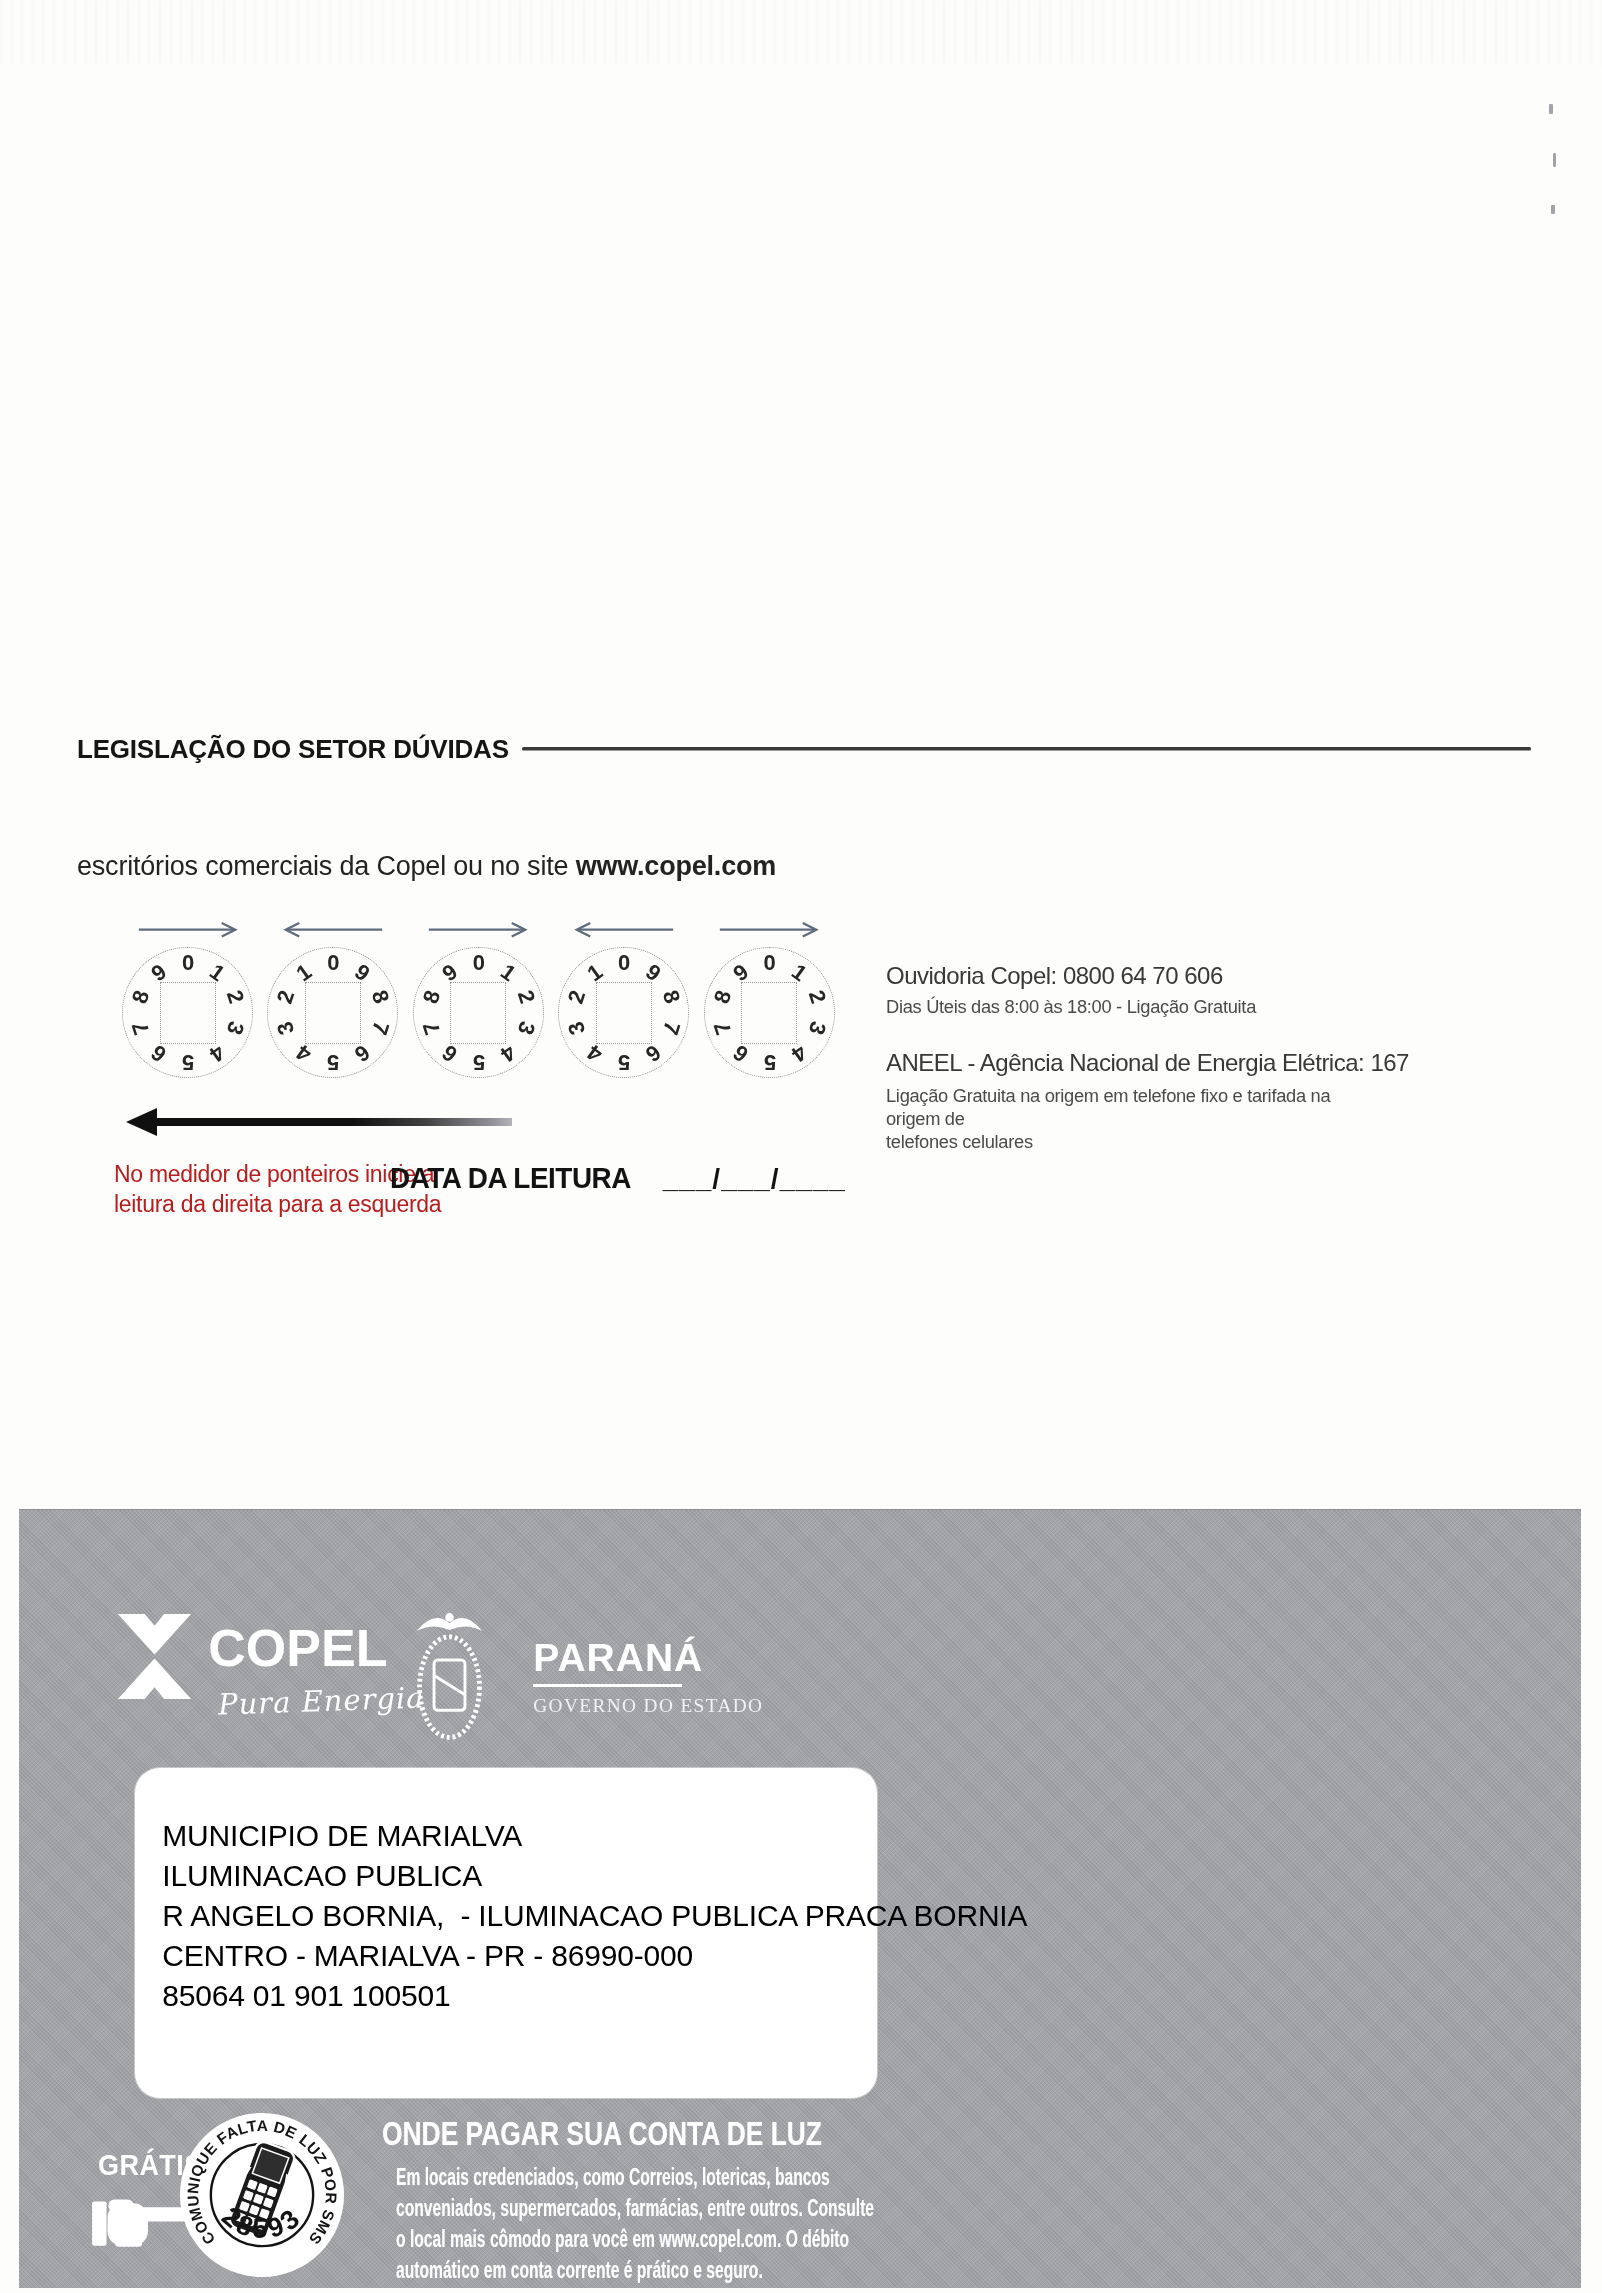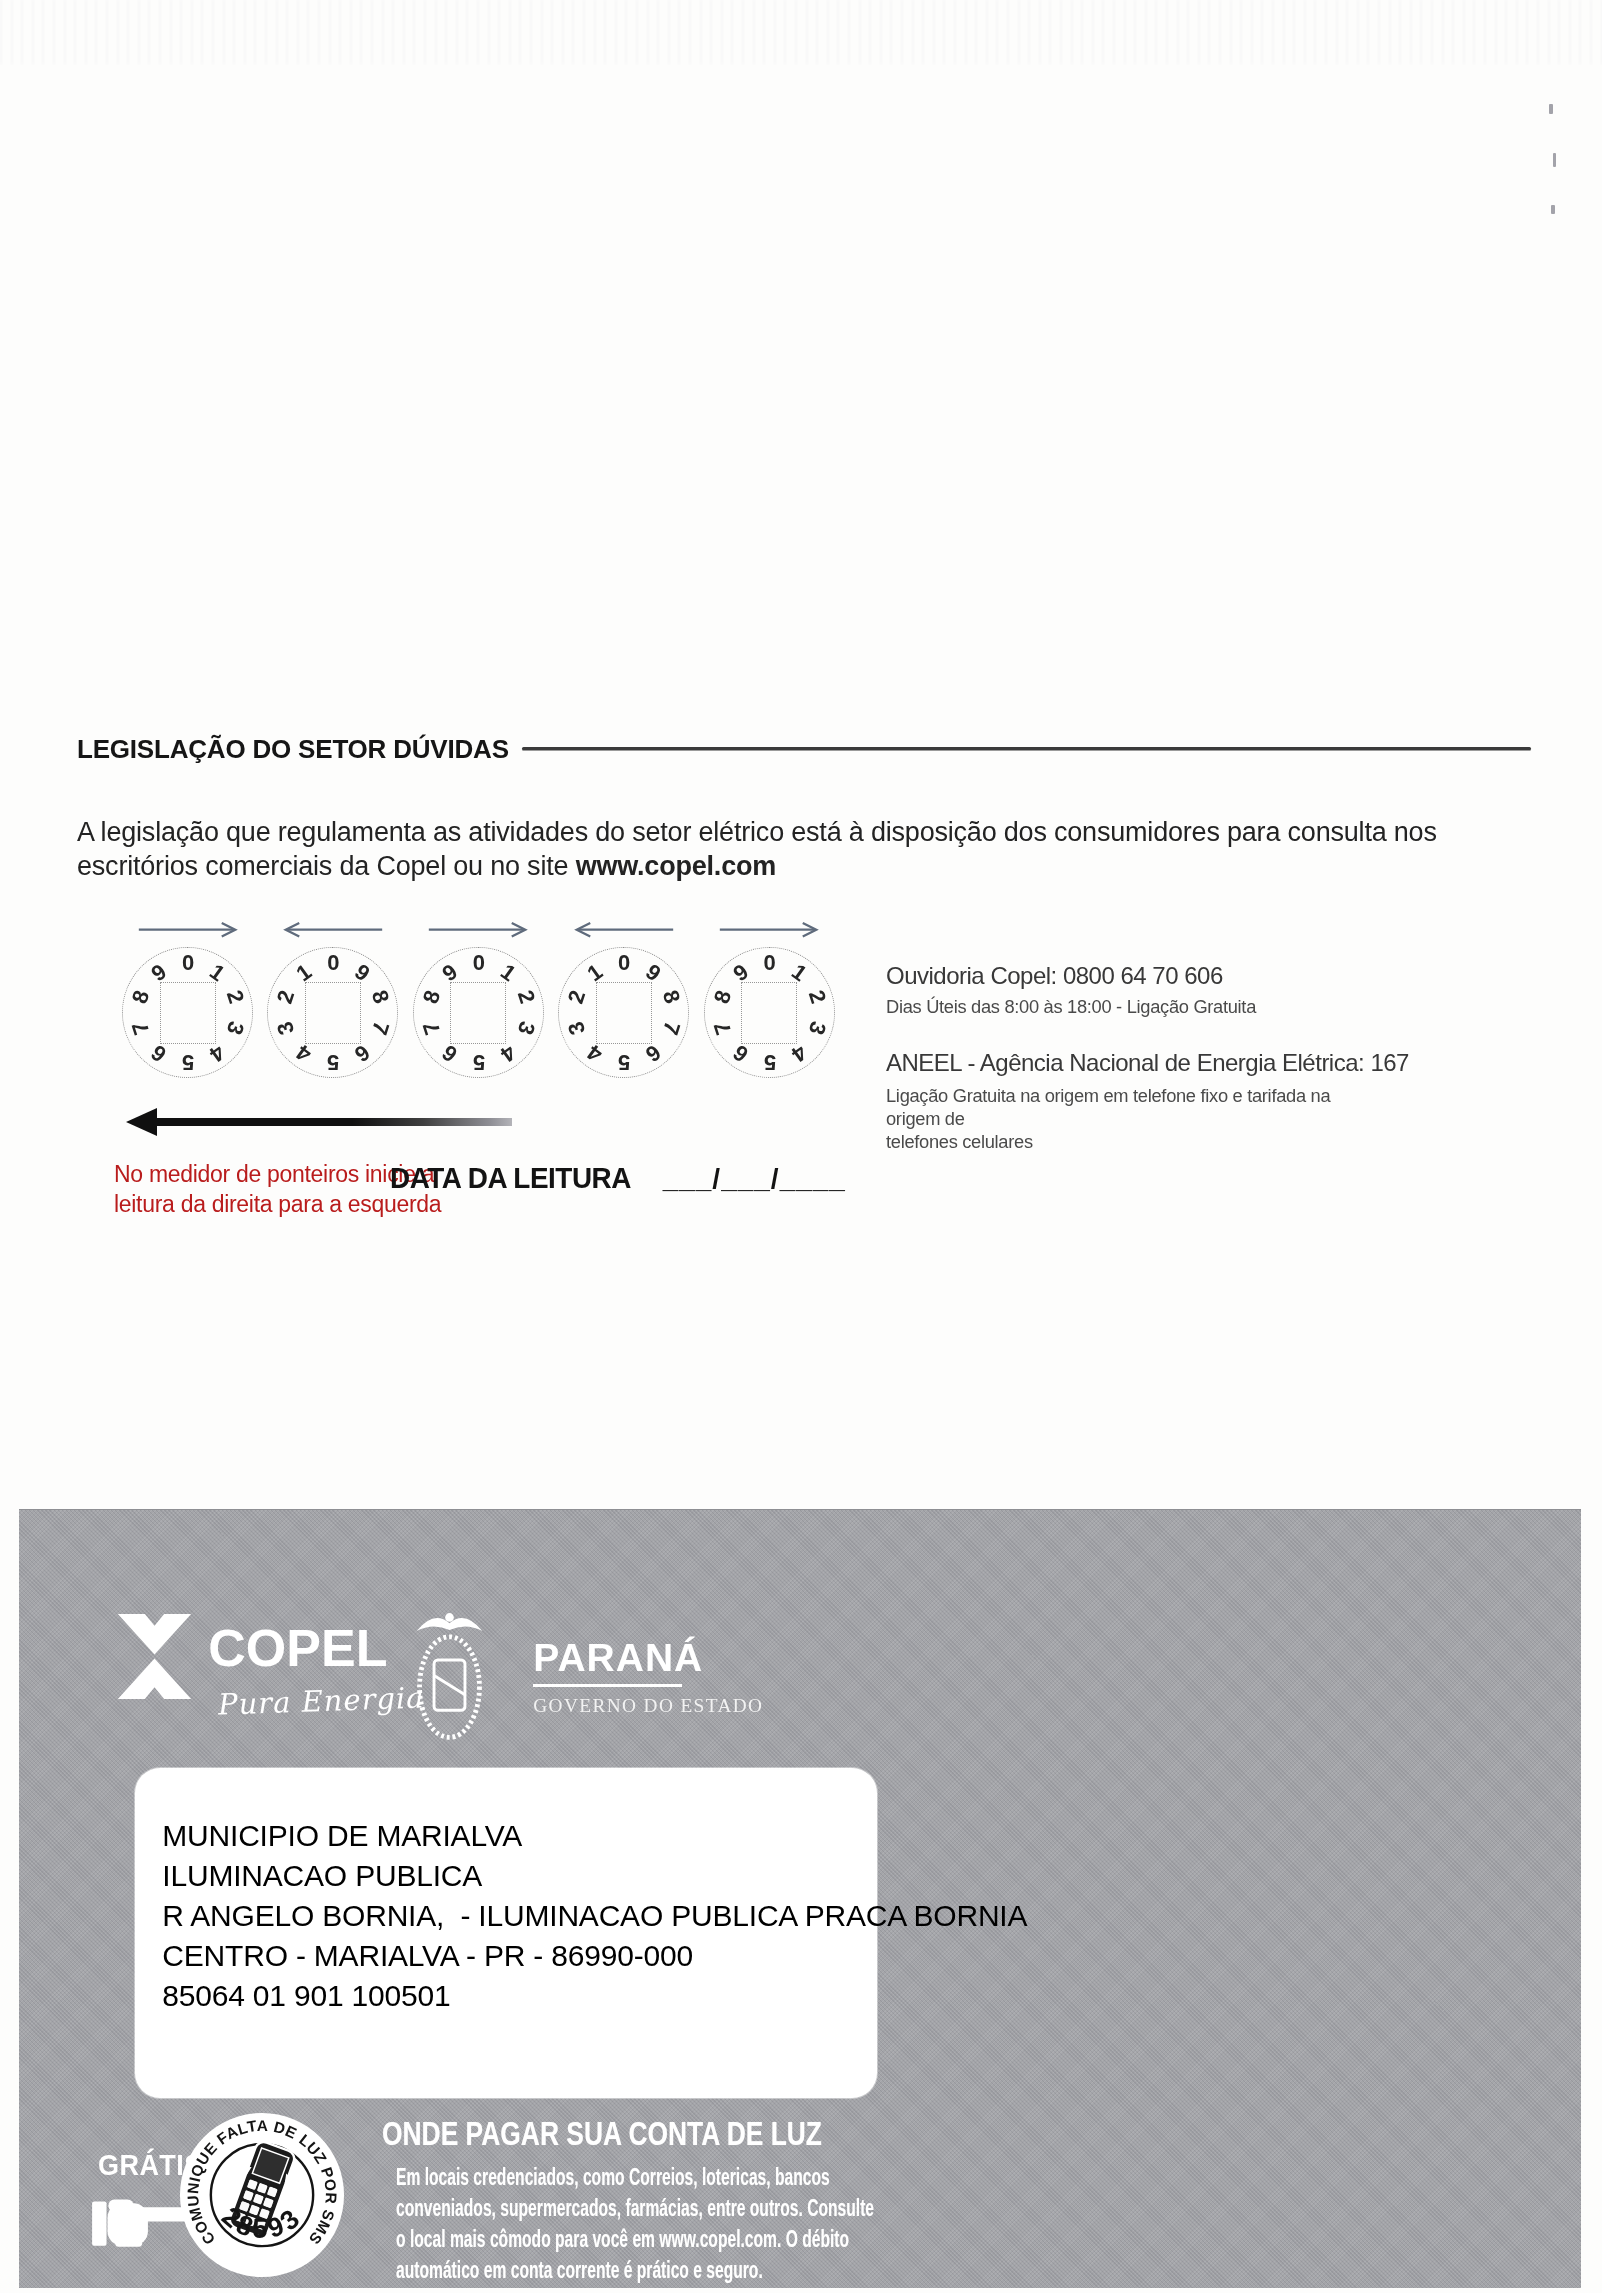--- a/index.html
+++ b/index.html
@@ -85,21 +85,21 @@
 
   <div class="noise-top"></div>
   <div class="speck" style="left:1549px;top:104px;width:3.9px;height:9.7px;"></div>
   <div class="speck" style="left:1553px;top:153px;width:2.9px;height:13.5px;"></div>
   <div class="speck" style="left:1551px;top:205px;width:3.9px;height:8.7px;"></div>
 
   <div class="sec-head" style="left:77px;top:734px;width:1454px;">
     <h2>LEGISLAÇÃO DO SETOR DÚVIDAS</h2>
     <div class="rule"></div>
   </div>
-  <p class="legis-body"><span>A legislação que regulamenta as atividades do setor elétrico está à disposição dos consumidores para consulta nos</span><br>
+  <p class="legis-body"><br>
   <span>escritórios comerciais da Copel ou no site </span><b>www.copel.com</b></p>
 
 
   <div class="dial-row" id="dial-row">
       <div class="dial-unit">
         <svg width="108" height="17.4" viewBox="0 0 112 18" class="dial-arrow right">
           <line x1="5" y1="9" x2="103" y2="9"></line>
           <polyline points="91,2 105,9 91,16"></polyline>
         </svg>
         <div class="dial-face">

